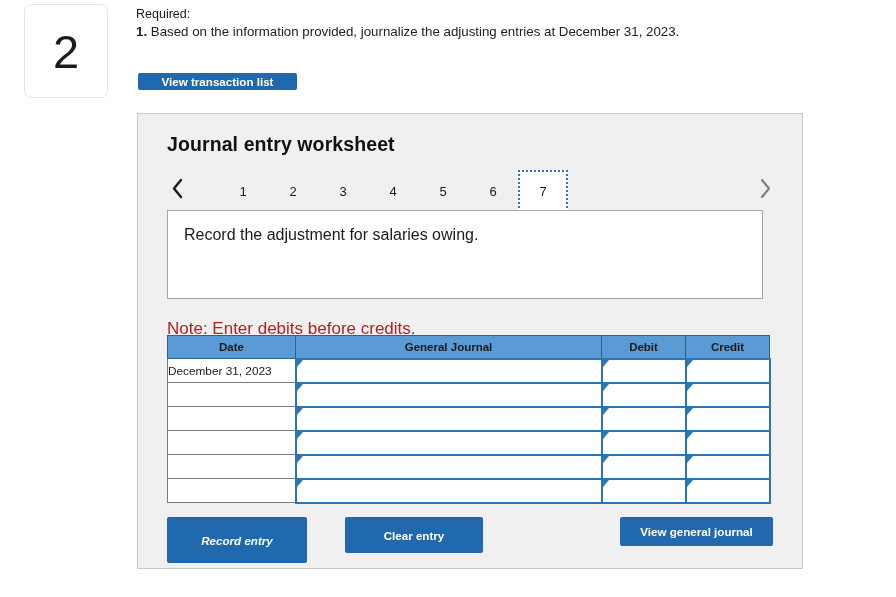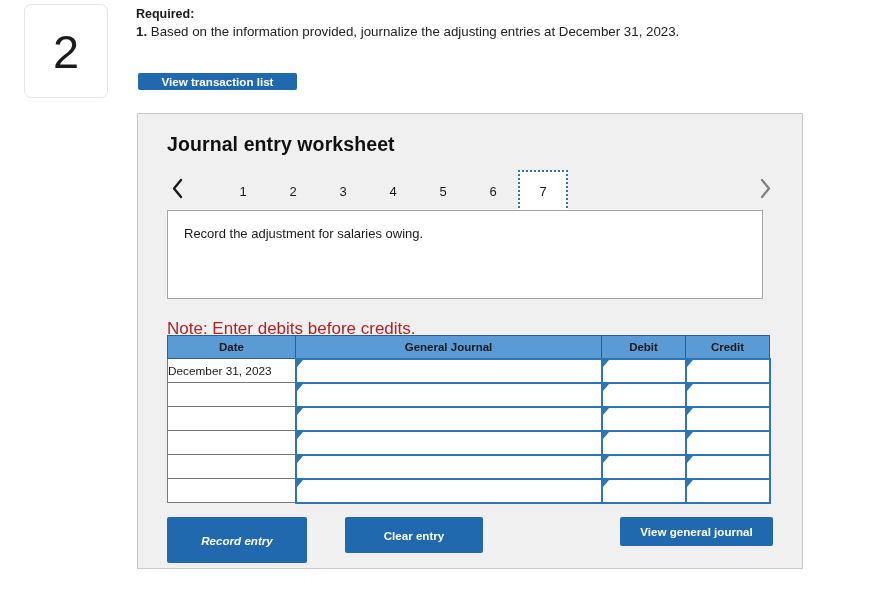--- a/index.html
+++ b/index.html
@@ -18,21 +18,21 @@
     width: 84px; height: 94px;
     background: #ffffff;
     border: 1px solid #e6e6e6;
     border-radius: 7px;
     display: flex; align-items: center; justify-content: center;
   }
   .qnum-text { font-size: 47px; color: #1b1b1b; line-height: 1; font-weight: 400; }
 
   
   .required-wrap { position: absolute; left: 136px; top: 7px; width: 720px; }
-  .required-label { font-size: 12.5px; font-weight: bold; color: #1a1a1a; margin-bottom: 3px; }
+  .required-label { font-size: 12.5px; font-weight: normal; color: #1a1a1a; margin-bottom: 3px; }
   .required-line { font-size: 13.3px; color: #222; line-height: 1.25; }
   .required-line b { font-weight: bold; }
 
   
   .btn {
     display: inline-flex; align-items: center; justify-content: center;
     background: #2069ae; color: #ffffff;
     font-weight: bold; font-size: 11.6px;
     border: none; border-radius: 2px;
     cursor: pointer; padding: 0 14px;
@@ -83,21 +83,21 @@
 
   
   .instr-box {
     position: absolute; left: 29px; top: 96px;
     width: 596px; height: 89px;
     background: #ffffff;
     border: 1px solid #a6a6a6;
   }
   .instr-text {
     position: absolute; left: 16px; top: 15px;
-    font-size: 13px; color: #1a1a1a;
+    font-size: 16px; color: #1a1a1a;
   }
 
   .note {
     position: absolute; left: 29px; top: 205px;
     font-size: 17px; color: #b22222;
   }
 
   
   .jtable {
     position: absolute; left: 29px; top: 221px;

